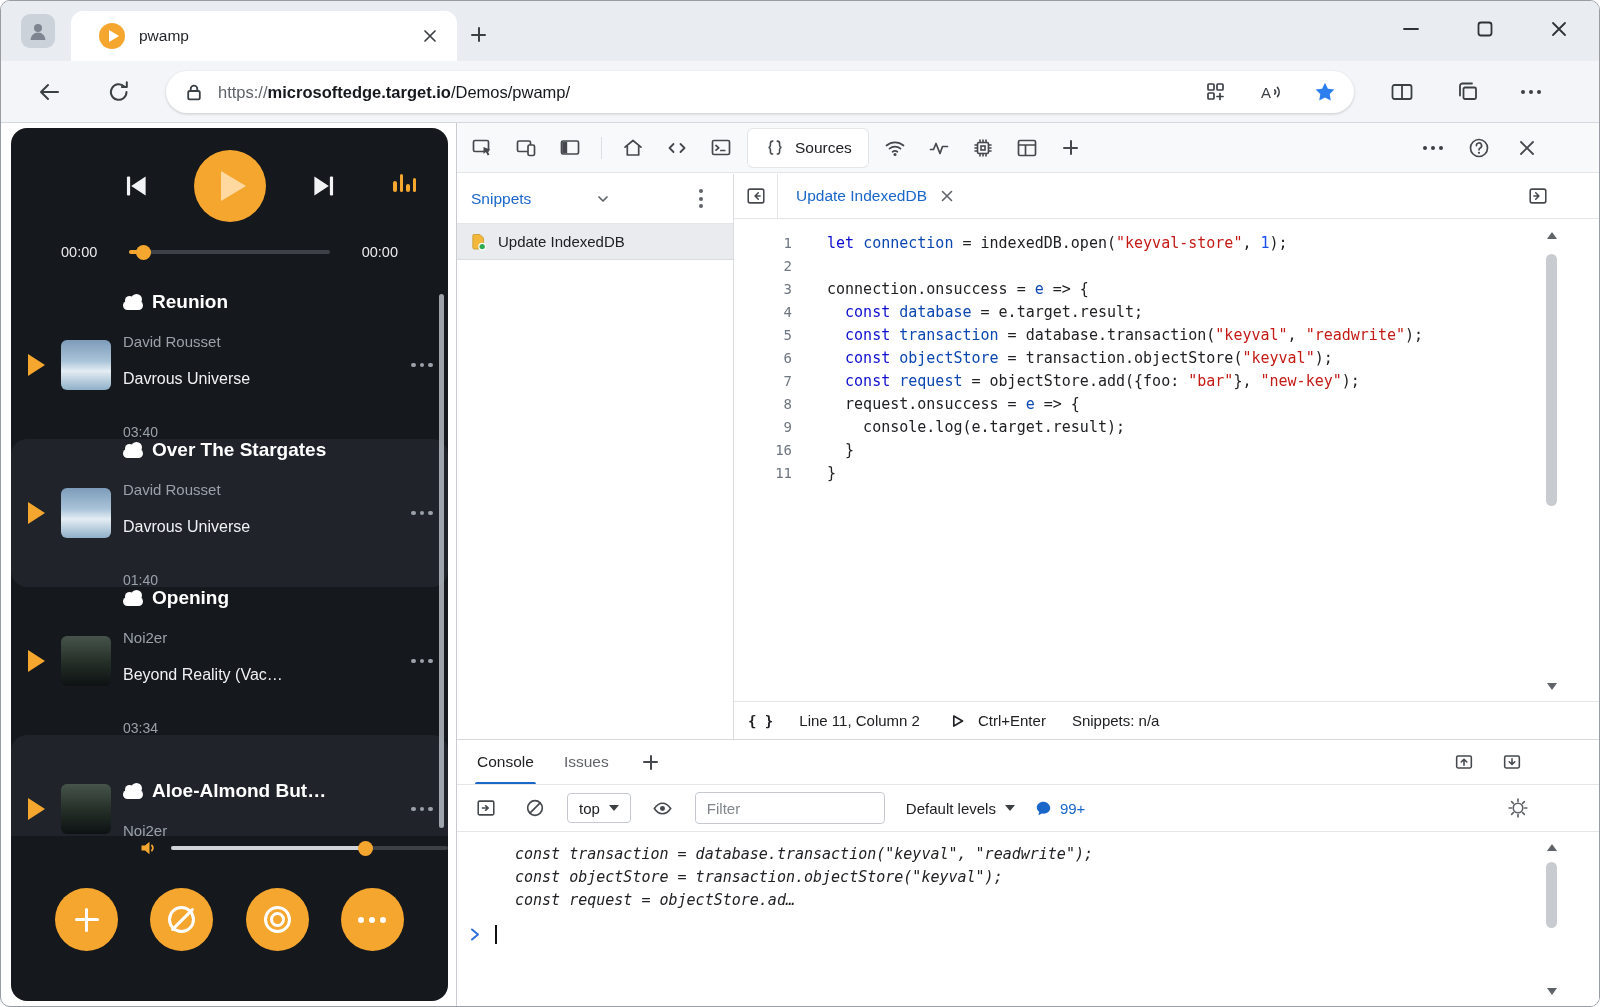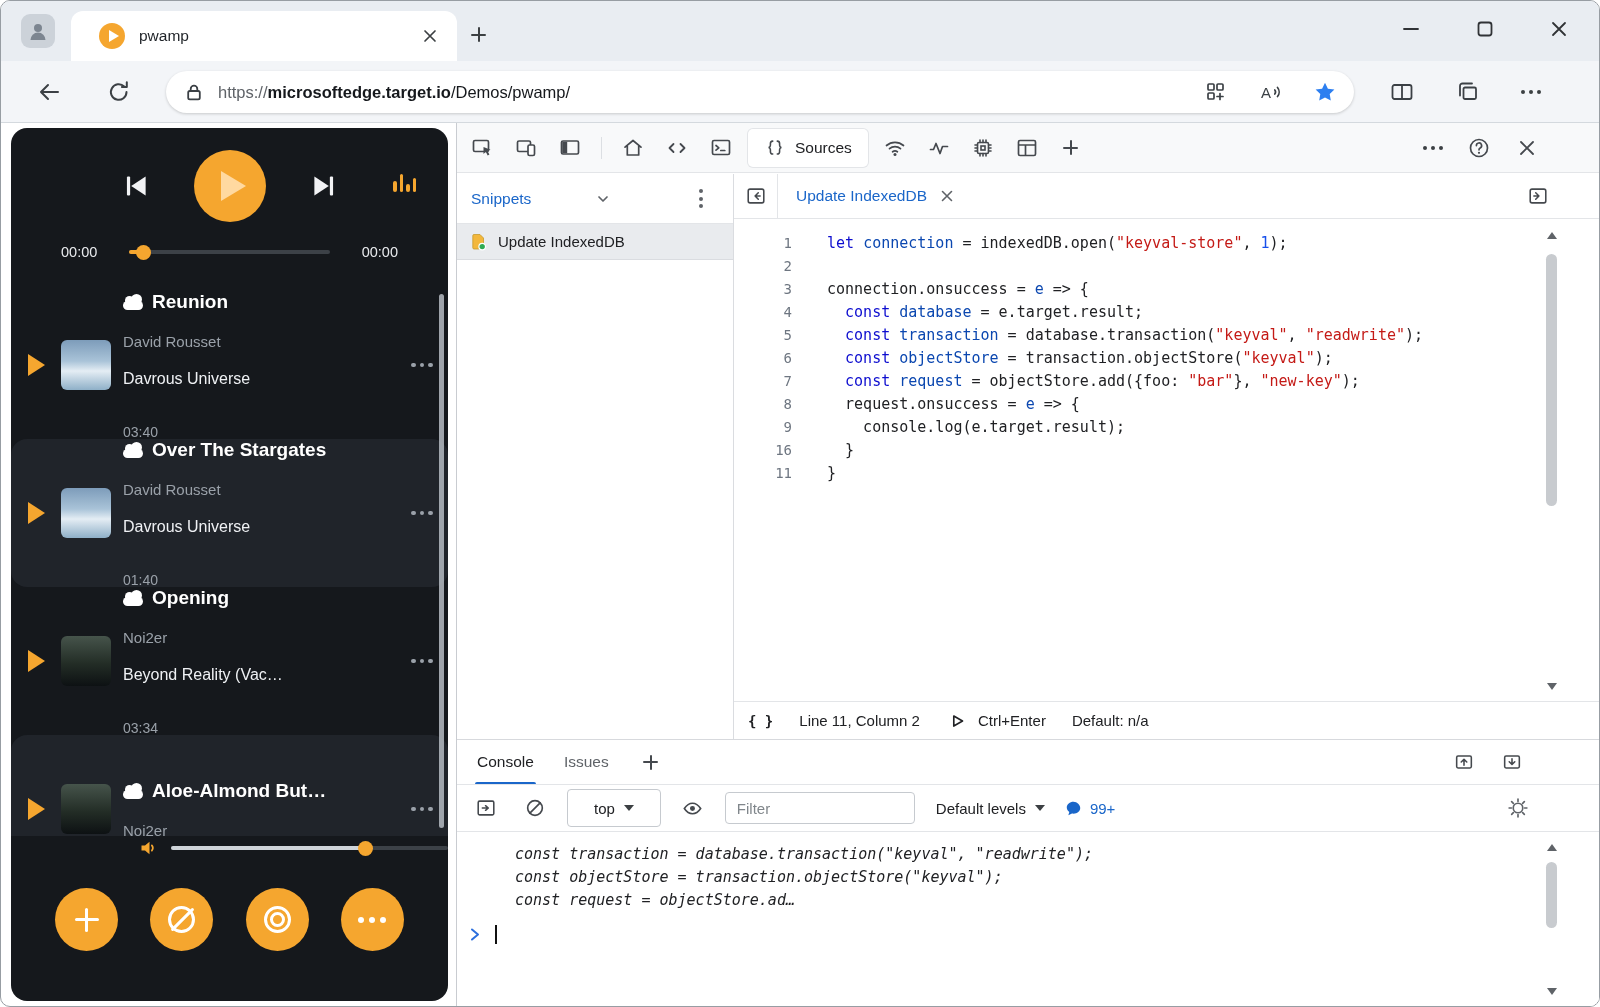--- a/index.html
+++ b/index.html
@@ -122,21 +122,21 @@
   .statusbar{position:absolute;left:0;right:0;bottom:0;height:38px;border-top:1px solid #E3E5E8;display:flex;align-items:center;gap:26px;padding:0 14px;font-size:15px;color:var(--ink);background:#fff;}
   .brkt{font:600 14px "DejaVu Sans Mono",monospace;color:var(--ink);}
   .rungrp{display:flex;align-items:center;gap:10px;}
   .console{position:absolute;left:0;right:0;top:616px;bottom:0;border-top:1px solid #D7D9DD;background:#fff;}
   .chead{height:45px;border-bottom:1px solid #E3E5E8;display:flex;align-items:center;padding:0 20px;gap:30px;}
   .ctab{height:100%;display:flex;align-items:center;font-size:15.5px;color:var(--ink);position:relative;}
   .ctab.active::after{content:"";position:absolute;left:-2px;right:-2px;bottom:0;height:2.5px;background:var(--edge-blue);border-radius:2px 2px 0 0;}
   .ctab.dim{color:#5F6368;}
   .chead-right{margin-left:auto;display:flex;gap:26px;margin-right:56px;color:var(--gray-ic);}
   .ctools{height:47px;border-bottom:1px solid #E3E5E8;display:flex;align-items:center;padding:0 12px;gap:15px;}
-  .ctx{display:flex;align-items:center;gap:9px;border:1px solid #C6CACF;border-radius:4px;height:38px;padding:0 26px;font-size:15px;color:var(--ink);background:#fff;}
+  .ctx{display:flex;align-items:center;gap:9px;border:1px solid #C6CACF;border-radius:4px;height:30px;padding:0 11px;font-size:15px;color:var(--ink);background:#fff;}
   .dd{width:0;height:0;border-left:5px solid transparent;border-right:5px solid transparent;border-top:6px solid #3C4043;}
   .filter-input{width:190px;height:32px;border:1px solid #C6CACF;border-radius:4px;padding:4px 11px;font-size:15px;font-family:"Liberation Sans",sans-serif;color:var(--ink);outline:none;}
   .filter-input::placeholder{color:#80868B;}
   .levels{display:flex;align-items:center;gap:9px;font-size:15px;color:var(--ink);margin-left:6px;}
   .badge{display:flex;align-items:center;gap:7px;font-size:15px;color:var(--edge-blue);margin-left:4px;}
   .gear{margin-left:auto;margin-right:58px;display:flex;color:#5F6368;}
   .cout{position:absolute;top:93px;left:0;right:0;bottom:0;font:italic 15px/23px "DejaVu Sans Mono",monospace;color:var(--ink);padding-top:10px;}
   .con-line{white-space:pre;padding-left:58px;}
   .prompt{display:flex;align-items:center;padding-left:11px;margin-top:13px;}
   .caret{width:1.5px;height:19px;background:#111;margin-left:12px;}
@@ -583,21 +583,21 @@
 
         <div class="statusbar">
           <span class="brkt">{ }</span>
           <span>Line 11, Column 2</span>
           <span class="rungrp">
             <svg width="22" height="22" viewBox="0 0 24 24" fill="none" stroke="#202124" stroke-width="1.8" stroke-linejoin="round">
                 <path d="M8.5 6.5l9.5 5.5-9.5 5.5z"></path>
               </svg>
             <span>Ctrl+Enter</span>
           </span>
-          <span>Default: n/a</span>
+          <span>Snippets: n/a</span>
         </div>
       </div>
     </div>
 
     <div class="console">
       <div class="chead">
         <span class="ctab active">Console</span>
         <span class="ctab dim">Issues</span>
         <span class="ti" style="width:24px">
             <span class="plusic" style="color:#45494E"></span>

